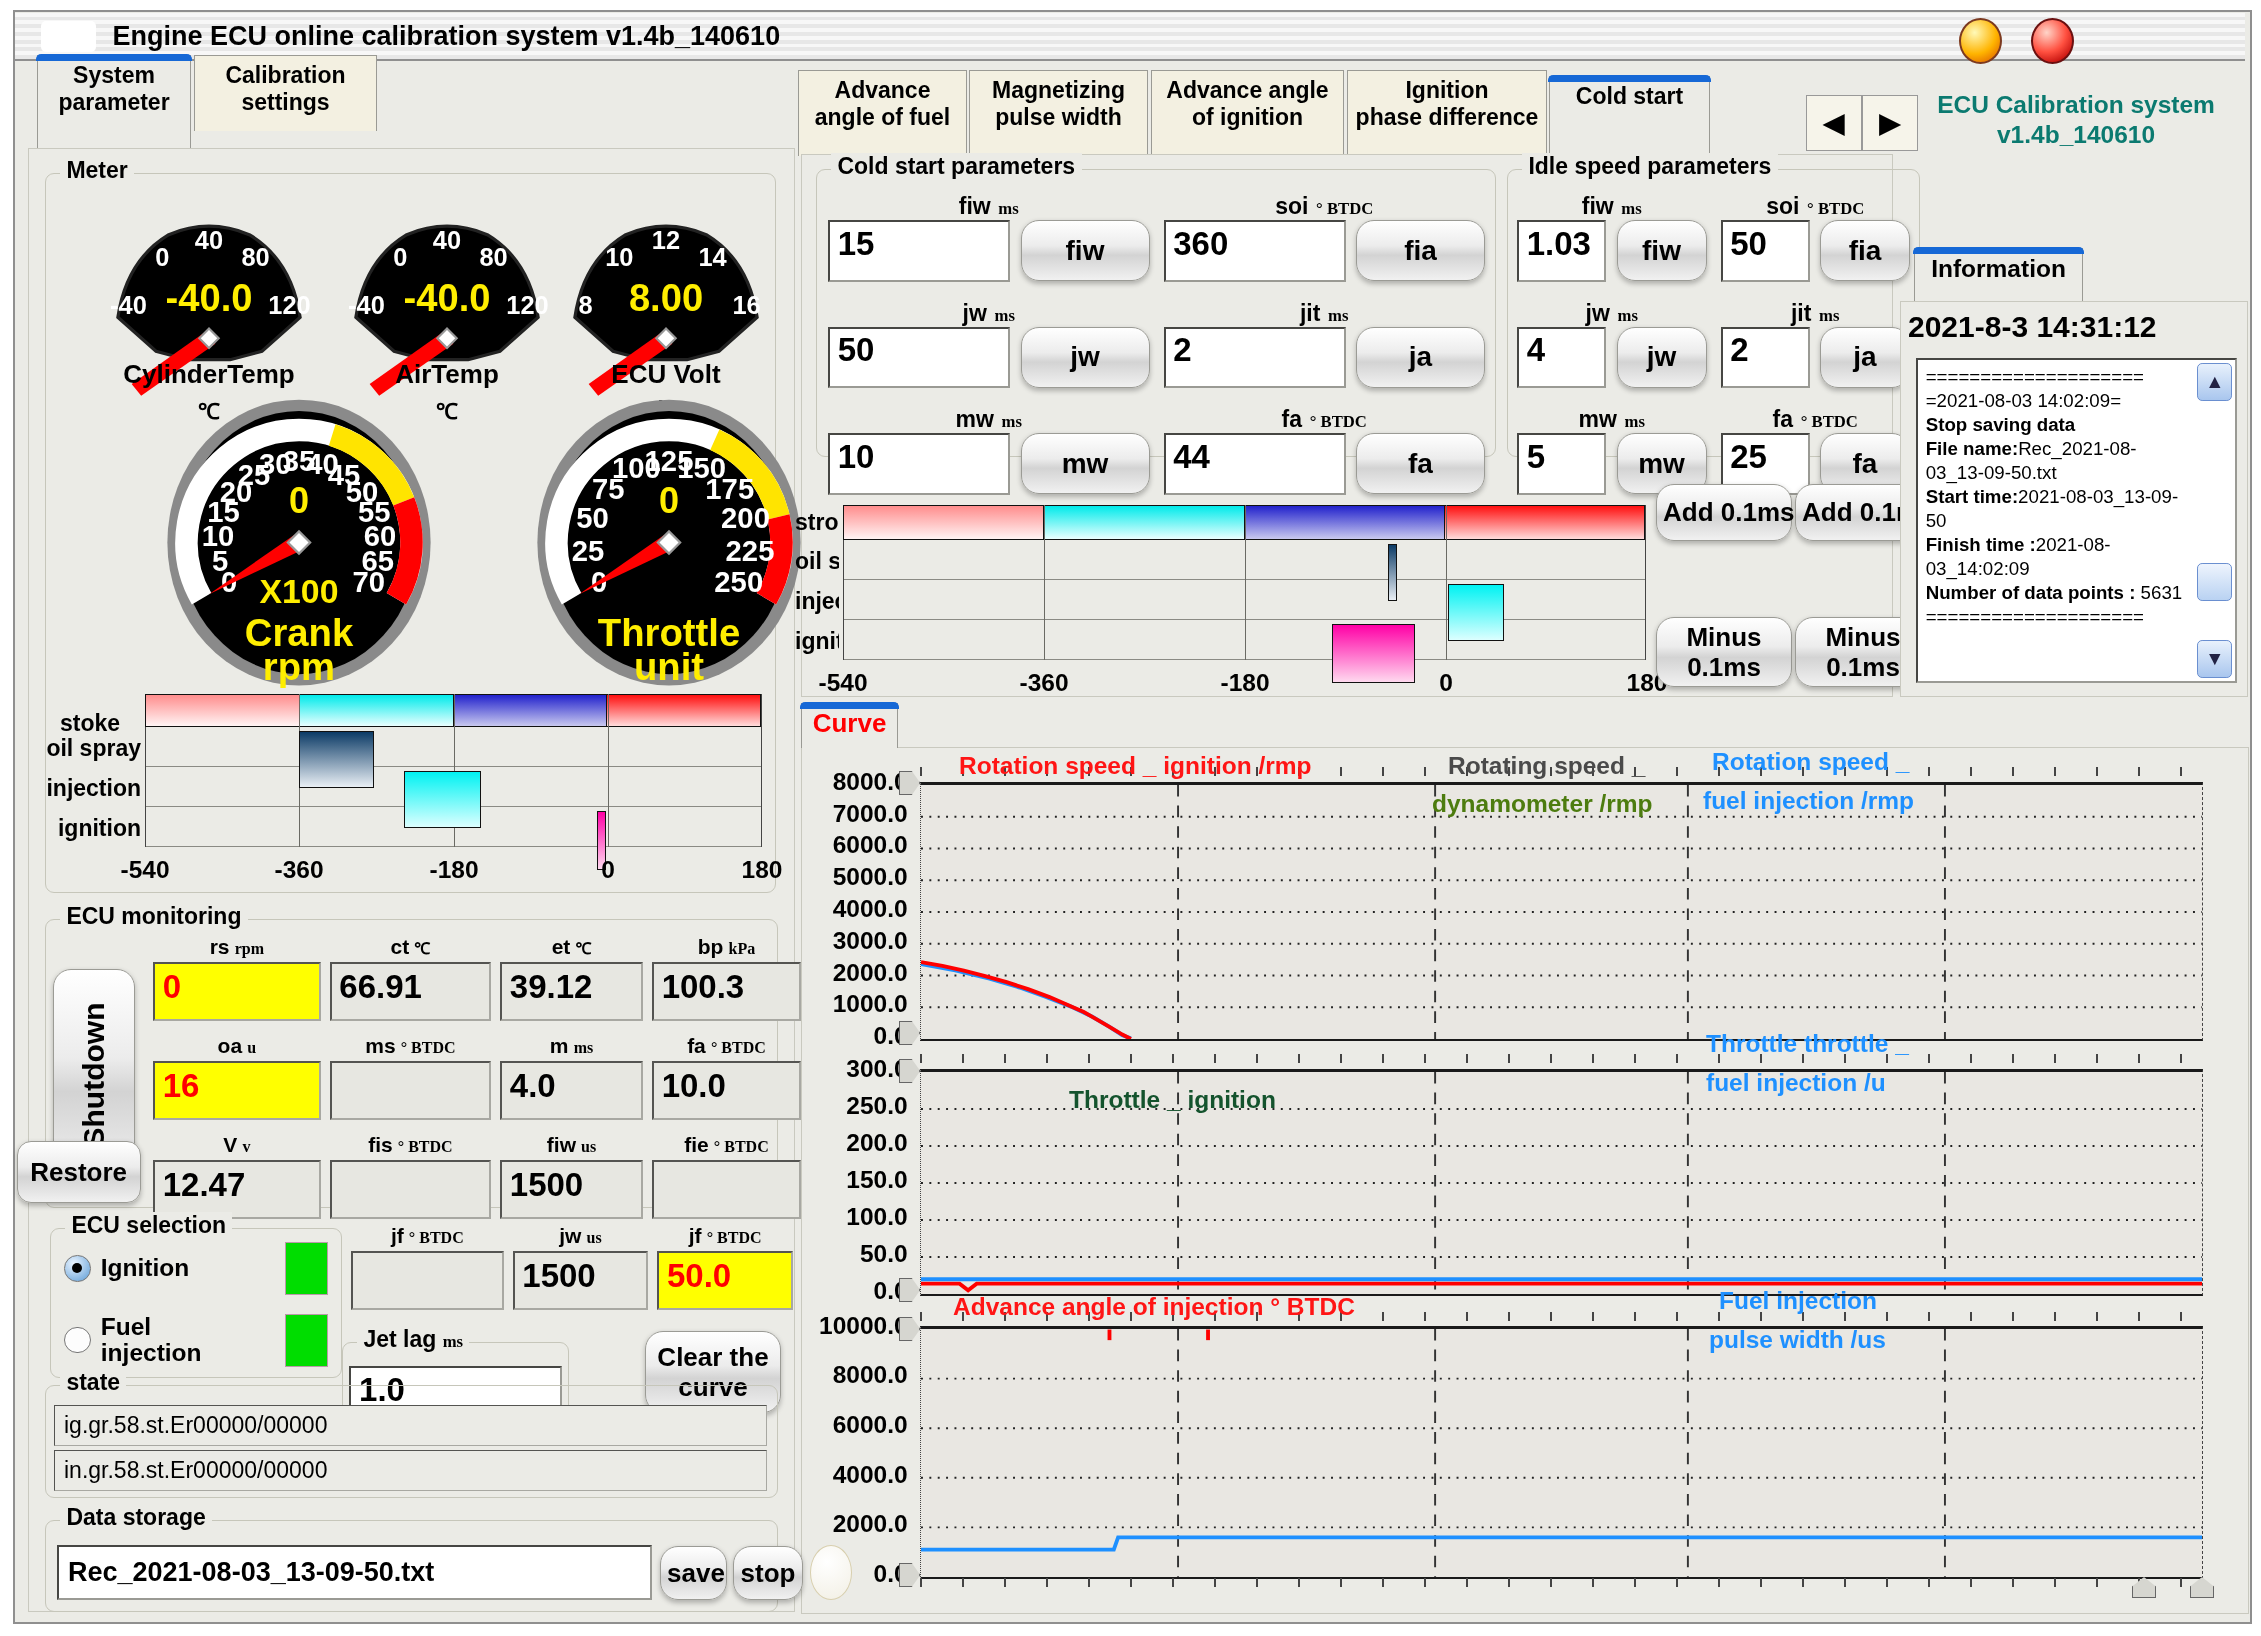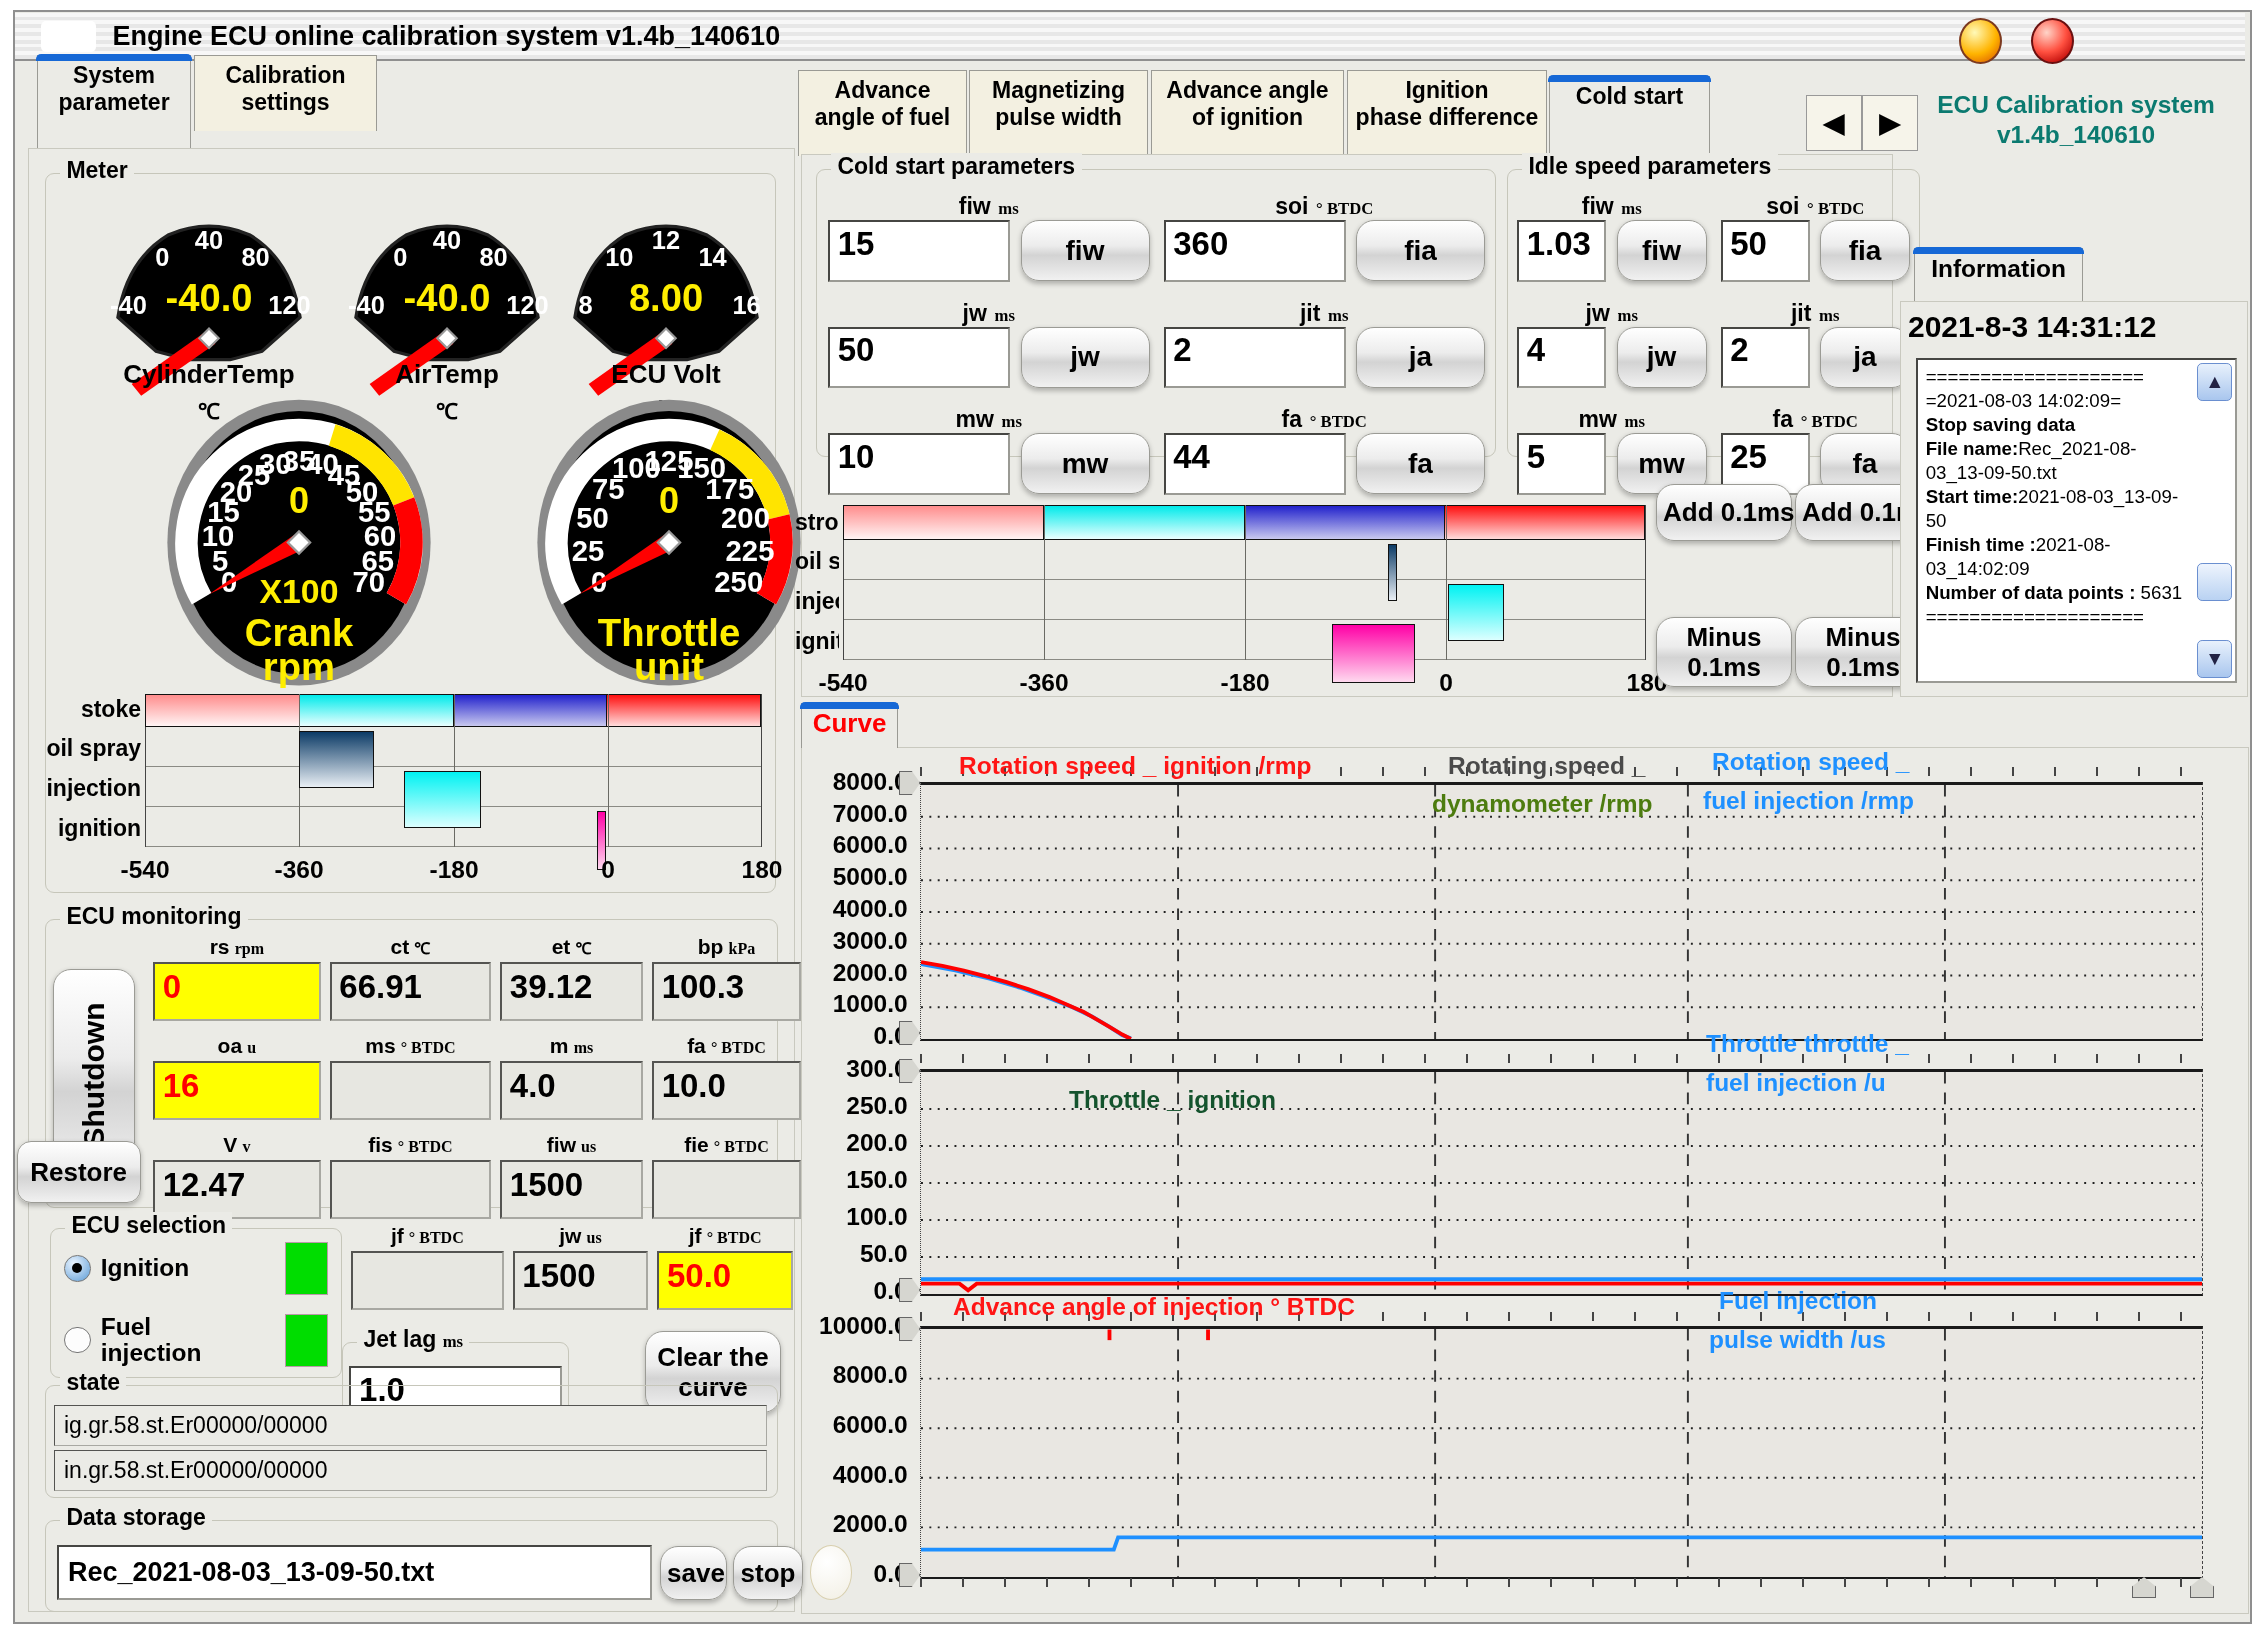--- a/index.html
+++ b/index.html
@@ -282,21 +282,21 @@
         </g>
       <text class="bval" x="120" y="104">0</text>
       <text class="bline" x="120" y="222">Throttle</text>
       <text class="bline" x="120" y="252">unit</text>
       <polygon class="needle" points="40,176 124,136 116,123"></polygon>
       <rect class="pivot" x="113" y="123" width="14" height="14" transform="rotate(45 120 130)"></rect>
     </svg>
   </div>
 
   <div class="stroke" id="stroke-left" style="left:39px;top:694px;width:724px;height:201px;">
-      <div class="slab" style="top: 2px; width: 102px;">stoke</div>
+      <div class="slab" style="top: 16px; width: 102px; text-align: center;">stoke</div>
       <div class="slab" style="top: 41px; width: 102px;">oil spray</div>
       <div class="slab" style="top: 81px; width: 102px;">injection</div>
       <div class="slab" style="top: 121px; width: 102px;">ignition</div>
       <div class="sband" style="left: 106px; width: 617px; height: 33px;">
         <div class="sseg" style="left: 0%; width: 25%; background: linear-gradient(rgb(255, 141, 141), rgb(255, 244, 244));"></div>
         <div class="sseg" style="left: 25%; width: 25%; background: linear-gradient(rgb(0, 234, 234), rgb(234, 255, 255));"></div>
         <div class="sseg" style="left: 50%; width: 25%; background: linear-gradient(rgb(34, 34, 204), rgb(201, 201, 239));"></div>
         <div class="sseg" style="left: 75%; width: 25%; background: linear-gradient(rgb(255, 15, 15), rgb(255, 220, 220));"></div>
       </div>
       <div class="srows" style="left: 106px; top: 33px; width: 617px; height: 120px;">

